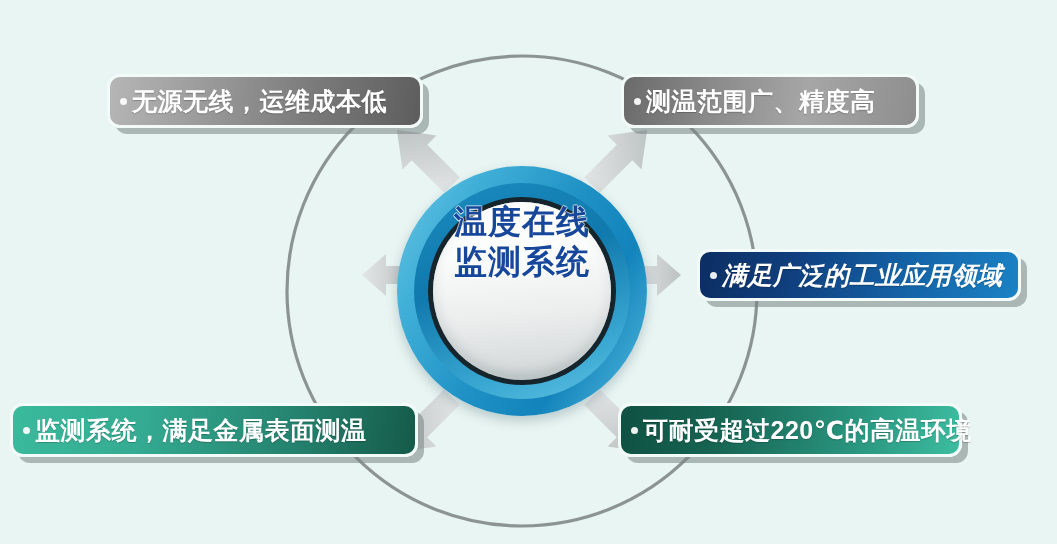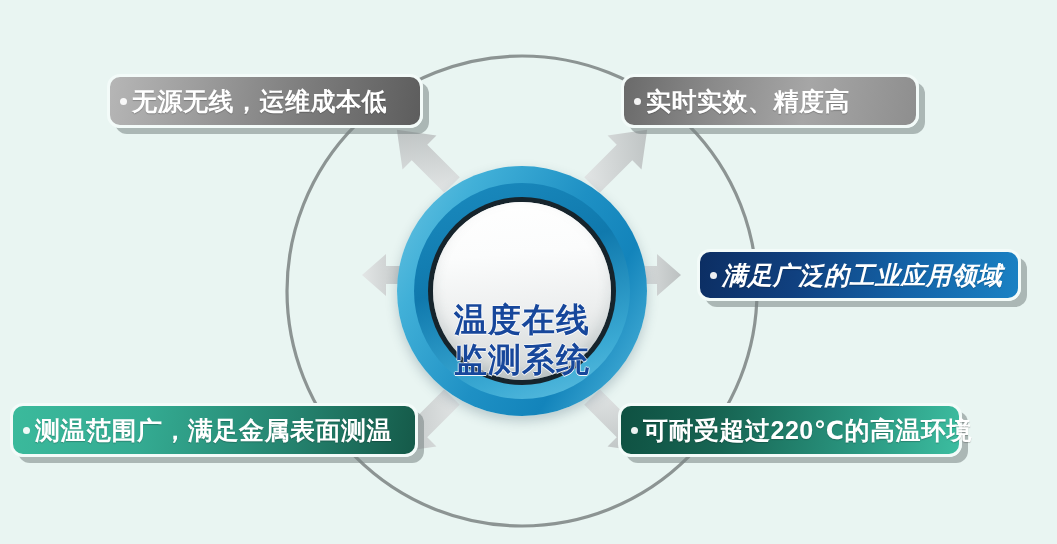--- a/index.html
+++ b/index.html
@@ -66,21 +66,21 @@
   }
   .hub-face {
     position: absolute;
     left: 36px;
     top: 36px;
     right: 36px;
     bottom: 36px;
     border-radius: 50%;
     background: linear-gradient(175deg, #ffffff 0%, #fbfcfc 30%, #eceeee 62%, #d8dcdc 88%, #c9cfcf 100%);
     display: flex;
-    align-items: flex-end;
+    align-items: flex-start;
     justify-content: center;
     box-shadow: inset 0 -6px 12px rgba(120,135,140,0.30), inset 0 5px 9px rgba(255,255,255,0.95);
   }
   .hub-text {
     text-align: center;
     font-size: 33px;
     font-weight: bold;
     line-height: 1.22;
     color: #17479b;
     letter-spacing: 1px;
@@ -195,32 +195,32 @@
     </div>
   </div>
 
   <div class="label" id="label-tl">
     <span class="bullet"></span>
     <span class="txt">无源无线，运维成本低</span>
   </div>
 
   <div class="label" id="label-tr">
     <span class="bullet"></span>
-    <span class="txt">实时实效、精度高</span>
+    <span class="txt">测温范围广、精度高</span>
   </div>
 
 
   <div class="label" id="label-mr">
     <span class="bullet"></span>
     <span class="txt">满足广泛的工业应用领域</span>
   </div>
 
   <div class="label" id="label-bl">
     <span class="bullet"></span>
-    <span class="txt">测温范围广，满足金属表面测温</span>
+    <span class="txt">监测系统，满足金属表面测温</span>
   </div>
 
   <div class="label" id="label-br">
     <span class="bullet"></span>
     <span class="txt">可耐受超过220℃的高温环境</span>
   </div>
 
 </div>
 
 </body></html>

